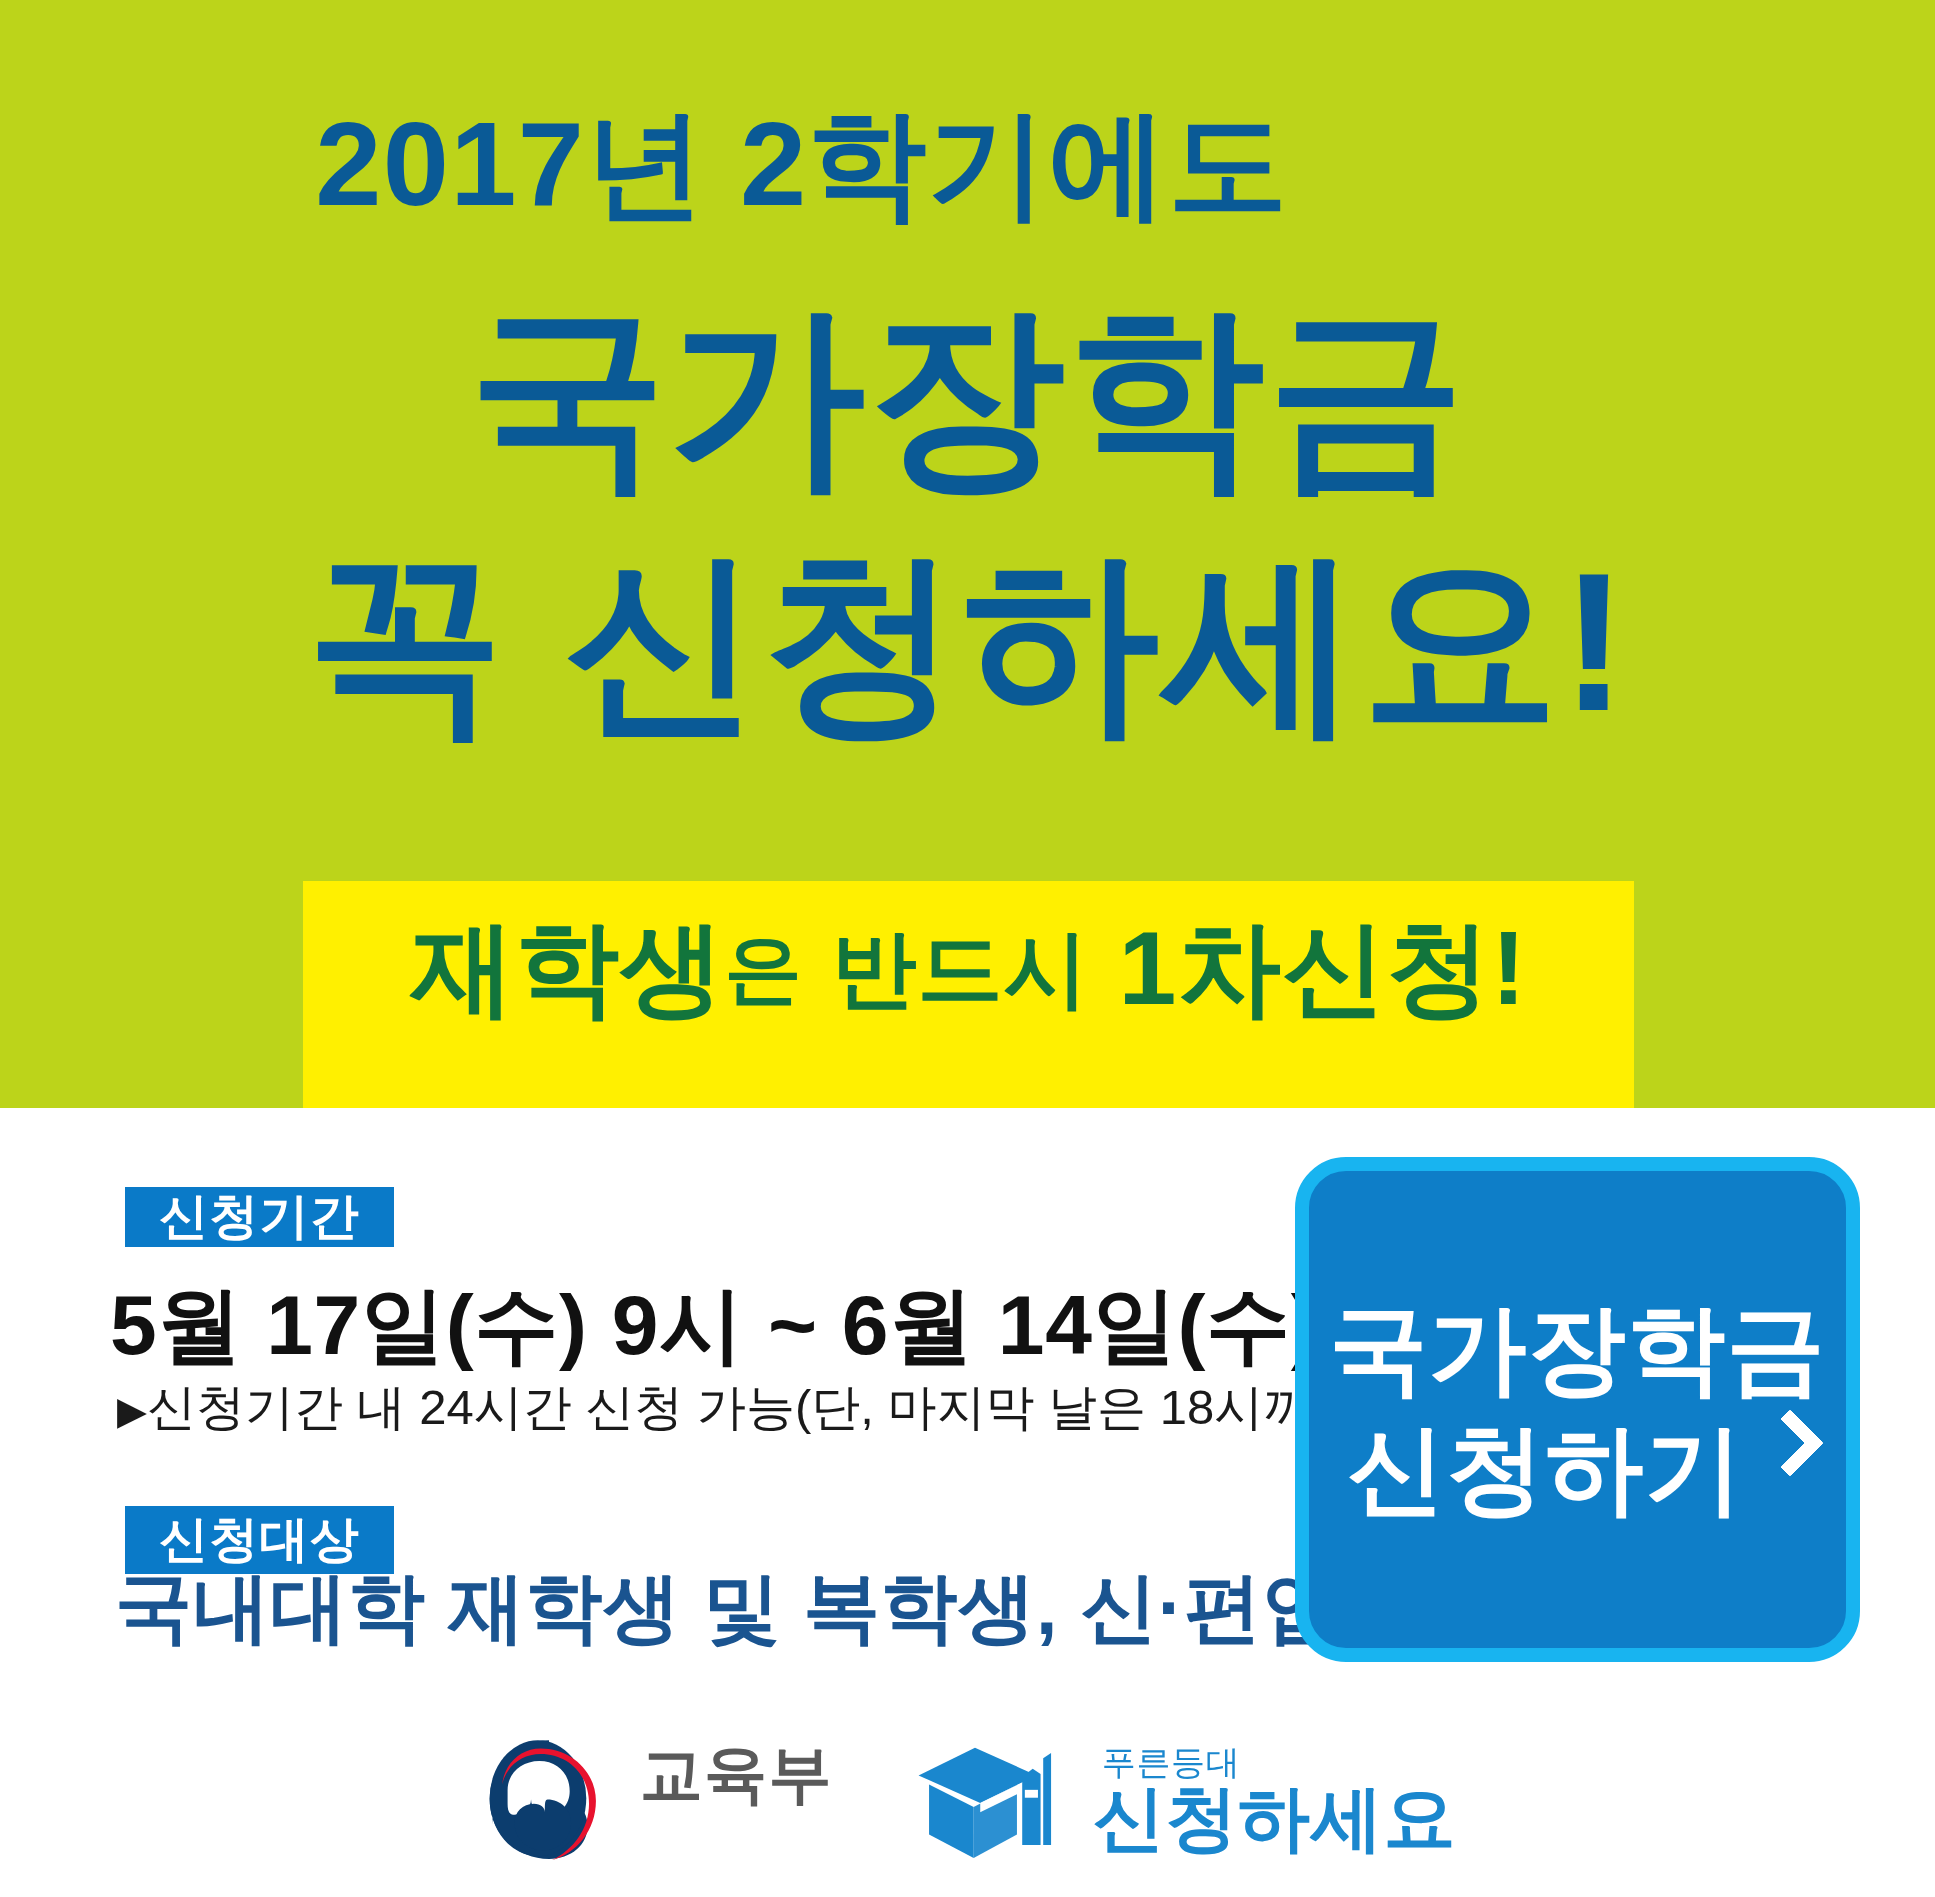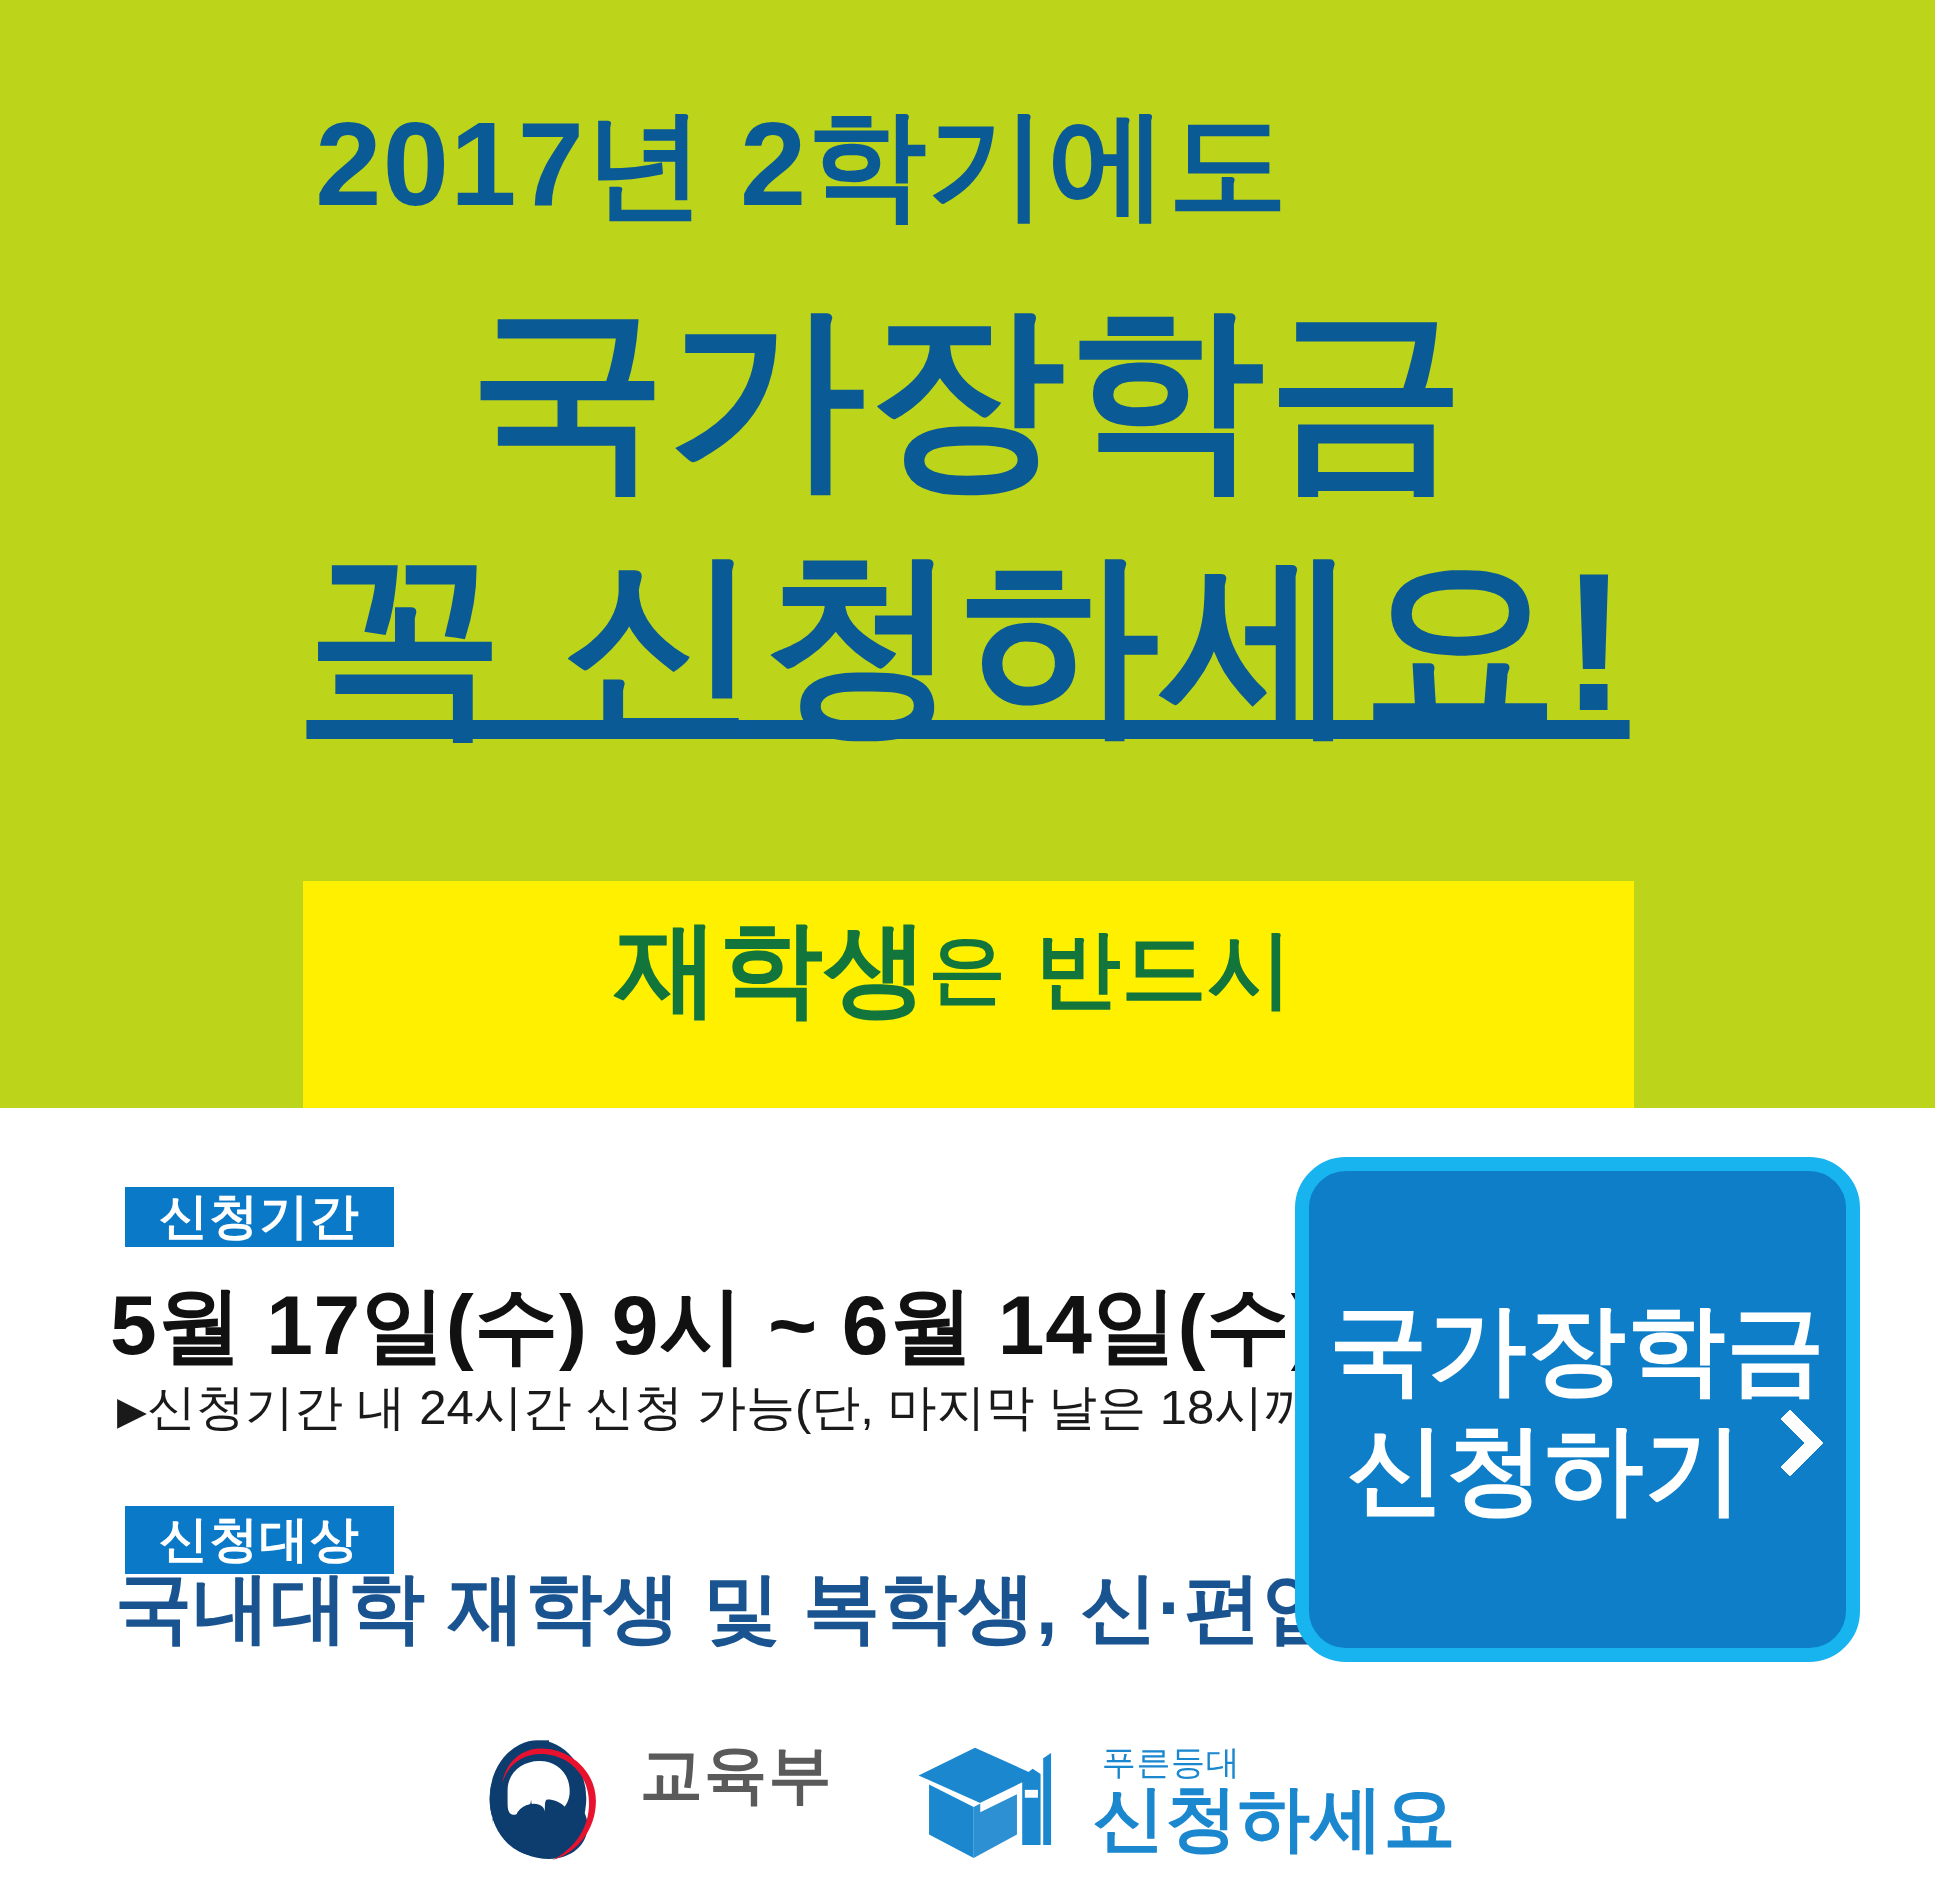--- a/index.html
+++ b/index.html
@@ -63,21 +63,20 @@
     left: 0;
     top: 544px;
     width: 1936px;
     text-align: center;
     font-size: 197px;
     line-height: 1.0;
     font-weight: 700;
     color: #0A5A96;
     letter-spacing: 2.6px;
     white-space: nowrap;
-    text-decoration: underline;
   }
 
   
   .highlight-band {
     position: absolute;
     left: 303px;
     top: 881px;
     width: 1331px;
     height: 227px;
     background: #FFF000;
@@ -280,21 +279,21 @@
   <div class="hero">
 
     <div class="hero-eyebrow">2017년 2학기에도</div>
 
     <div class="hero-line1">국가장학금</div>
 
     <div class="hero-line2">꼭 신청하세요!</div>
 
     <div class="highlight-band">
       <div class="highlight-text">
-        <span class="hl-big">재학생</span><span class="hl-sm">은</span>&nbsp;<span class="hl-md">반드시</span>&nbsp;
+        <span class="hl-big">재학생</span><span class="hl-sm">은</span>&nbsp;<span class="hl-md">반드시</span>&nbsp;<span class="hl-big">1차신청!</span>
       </div>
     </div>
   </div>
 
   <div class="info"></div>
 
   <div class="badge badge-period">신청기간</div>
 
   <div class="period-line">5월 17일(수) 9시 ~ 6월 14일(수) 18시</div>
 

